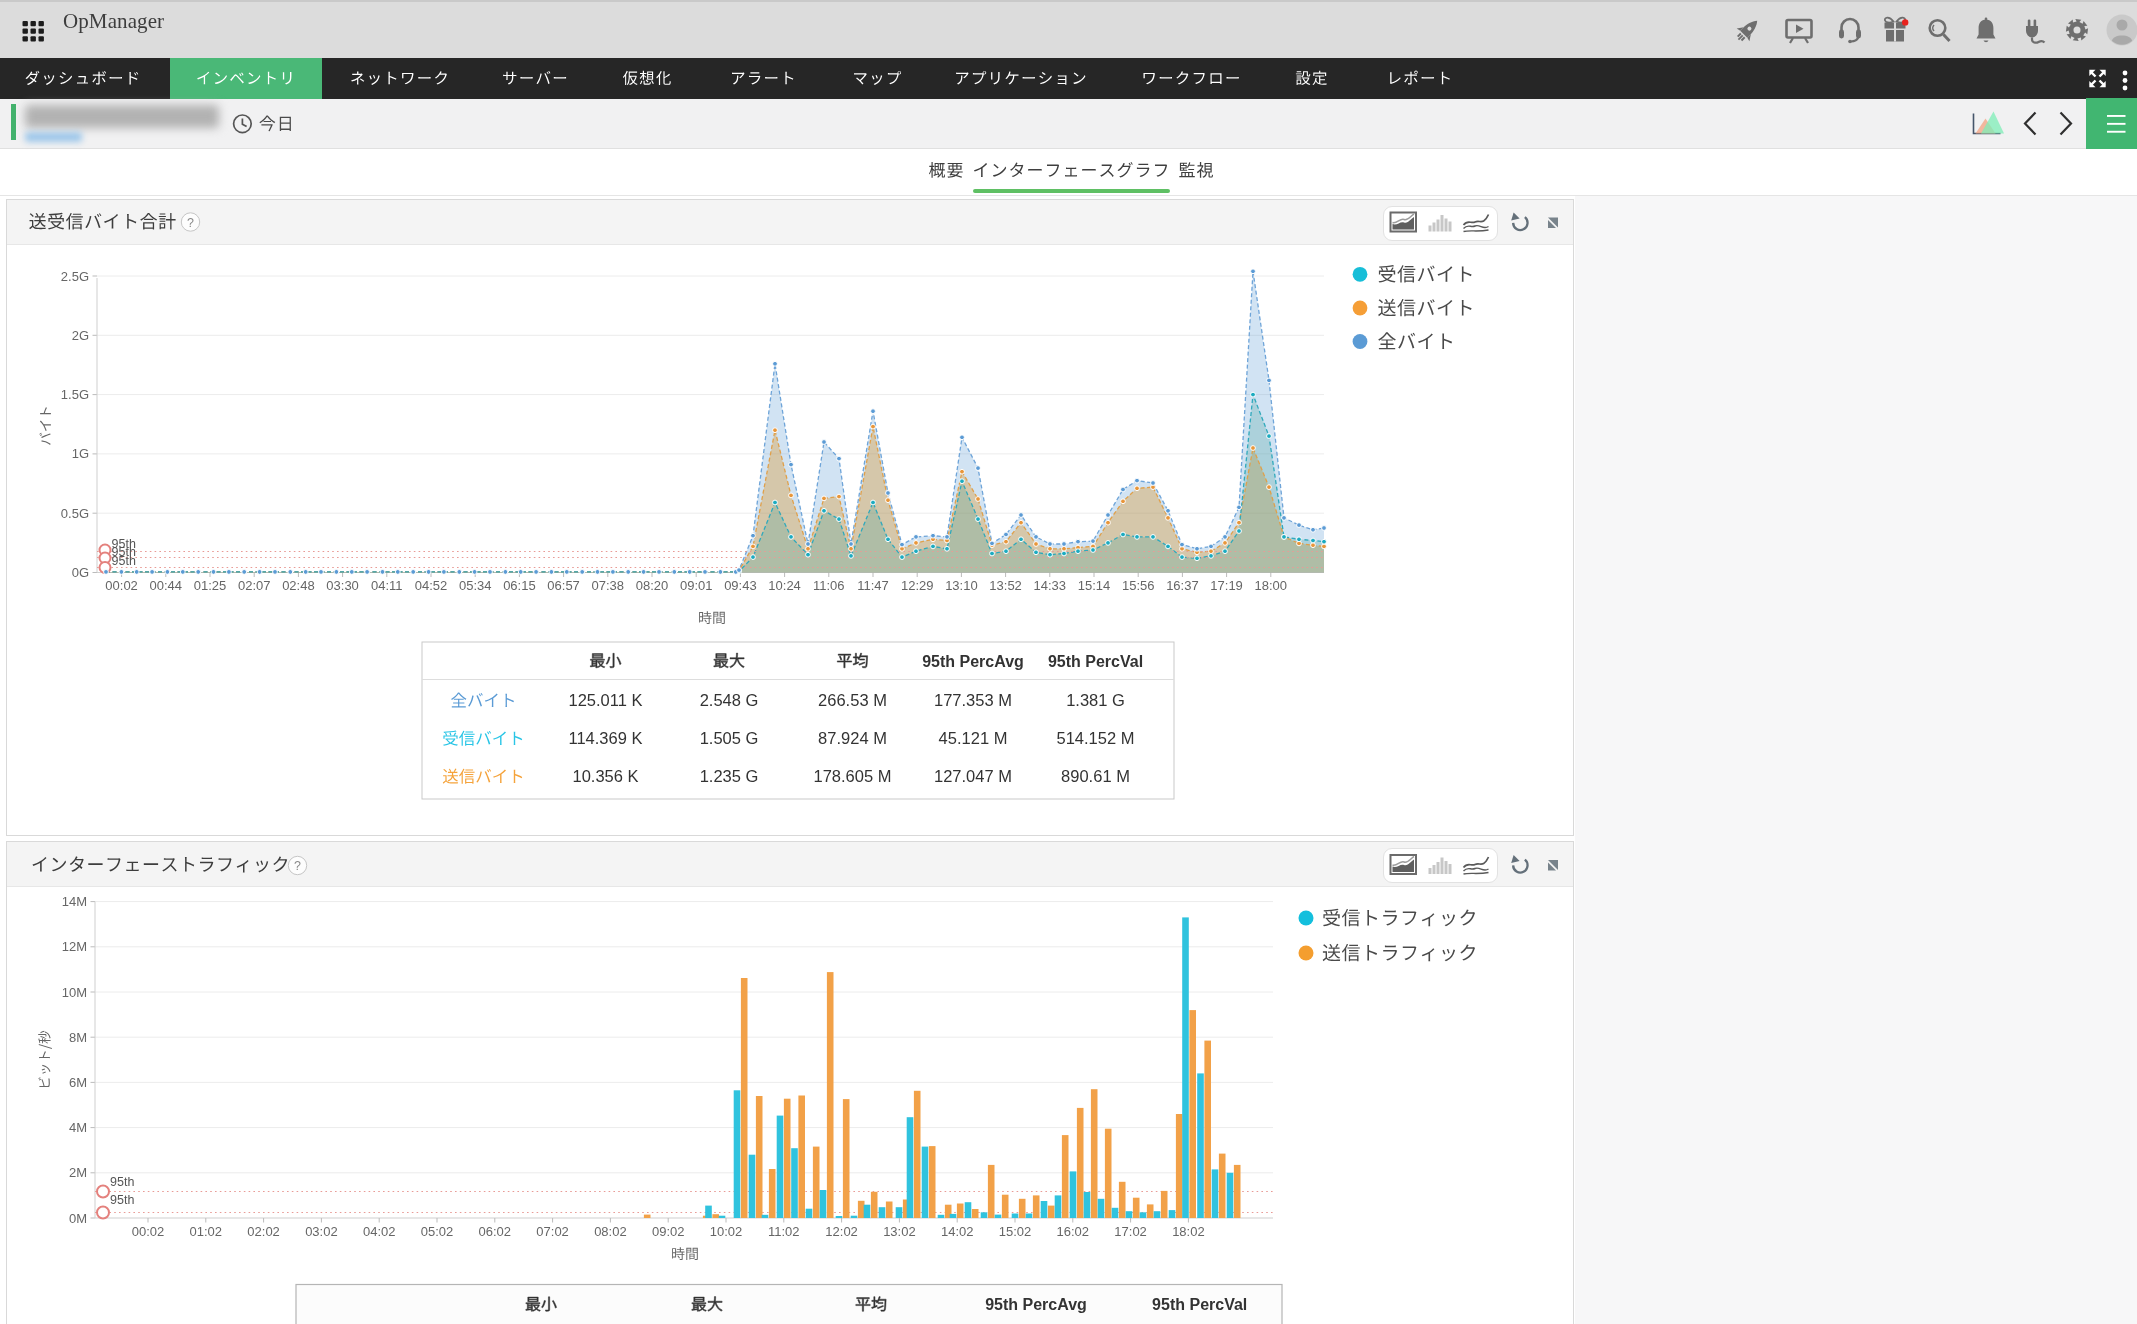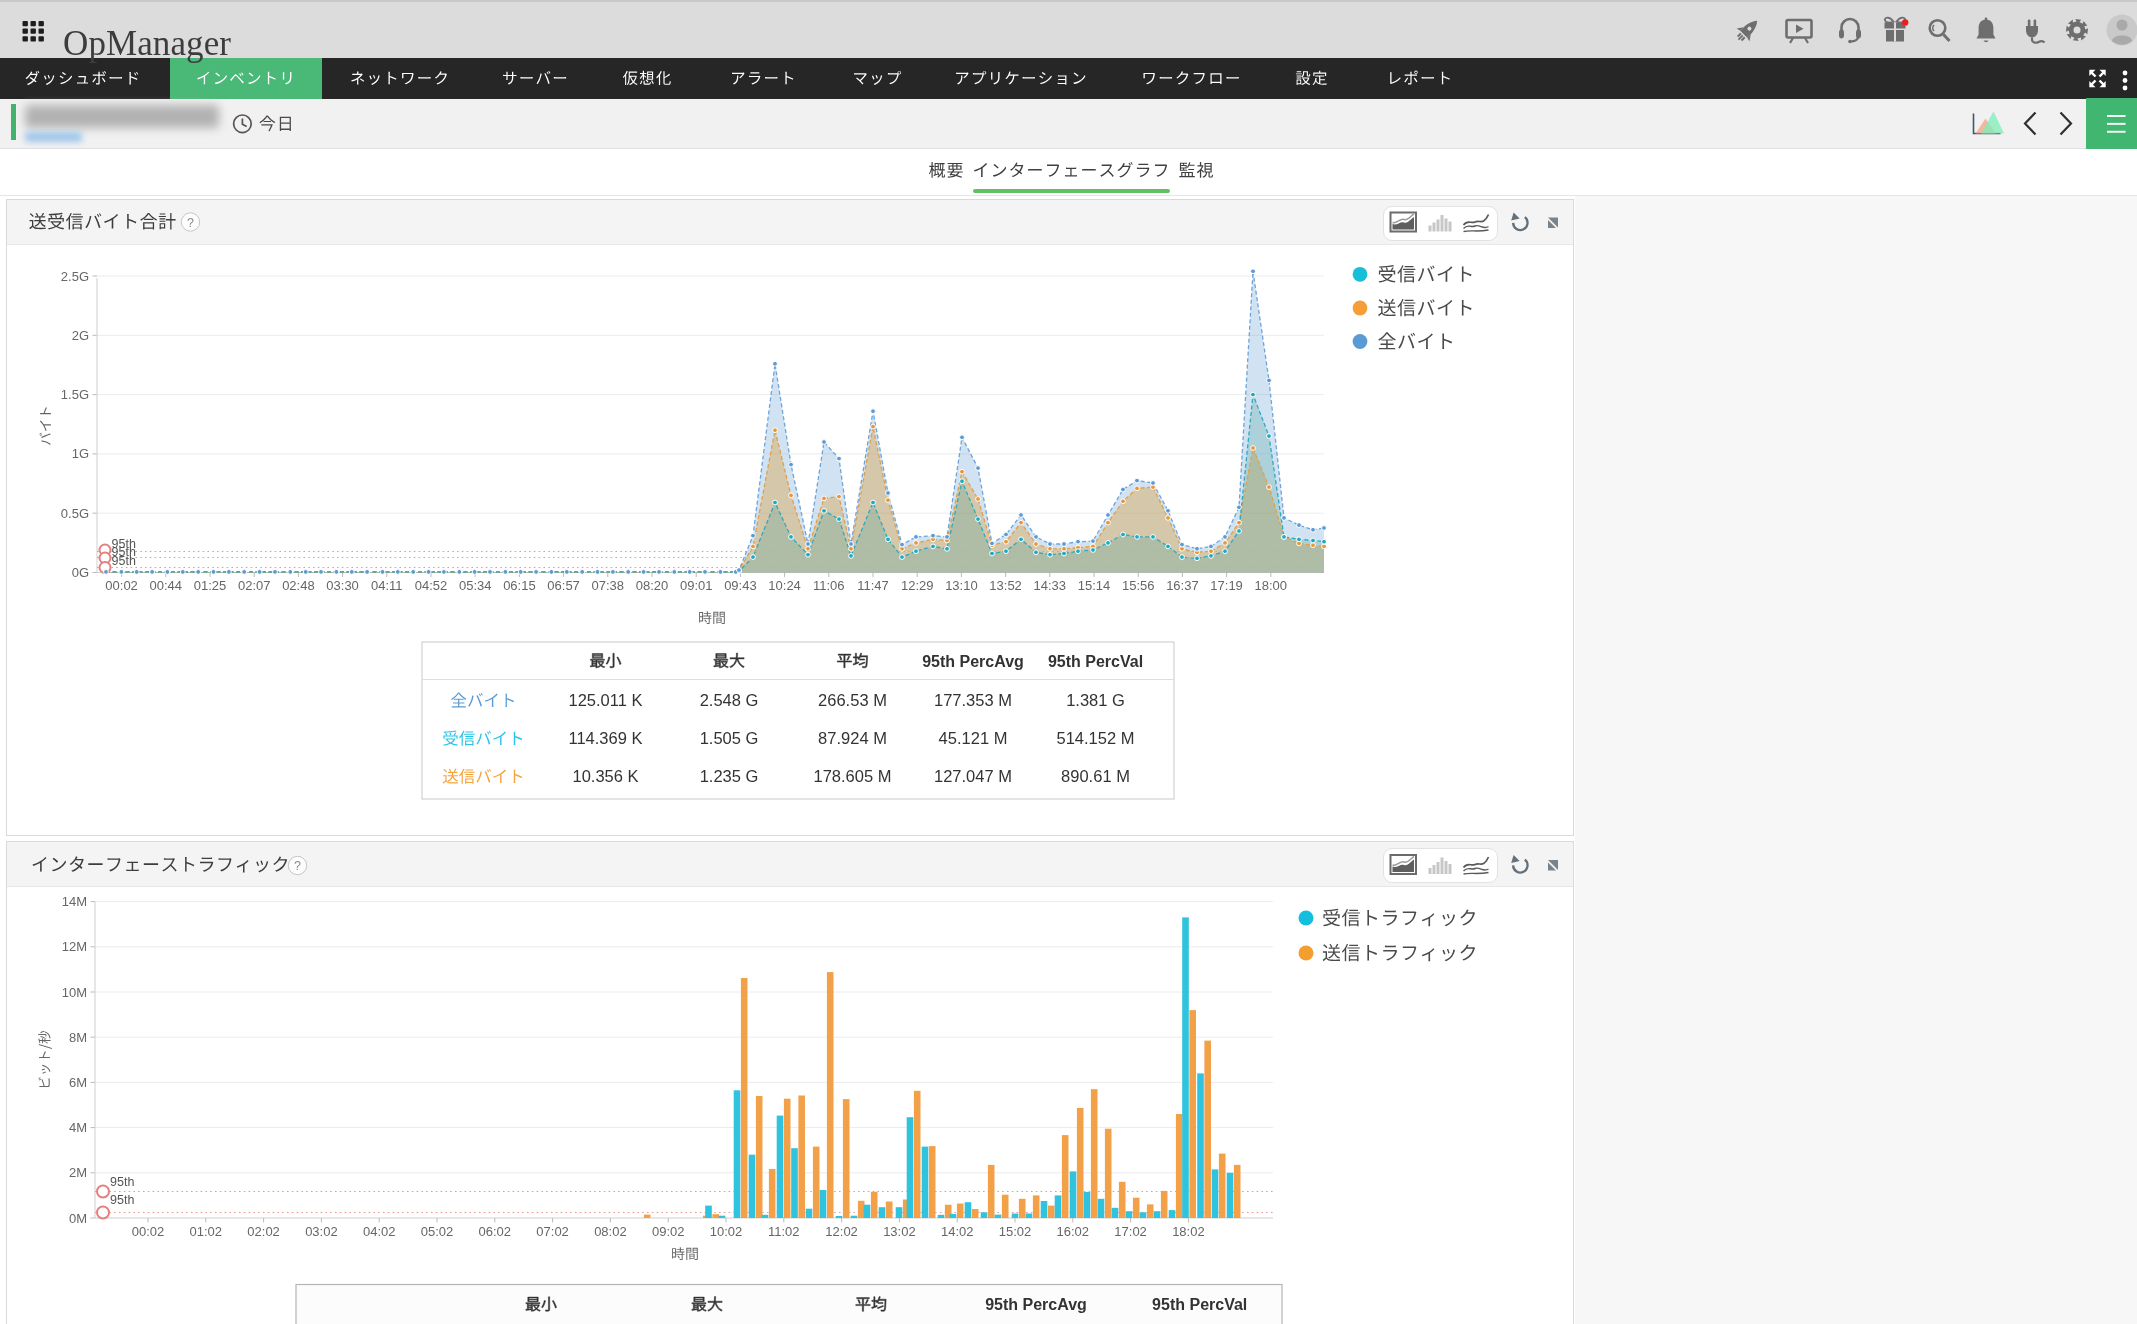--- a/index.html
+++ b/index.html
@@ -13,21 +13,21 @@
 <div style="position:absolute;left:2086px;top:98px;width:51px;height:51px;background:#41b671"></div>
 <div style="position:absolute;left:1574.5px;top:195px;width:562.5px;height:1129px;background:#f7f7f8"></div>
 <div style="position:absolute;left:0;top:195px;width:2137px;height:1px;background:#e5e5e5"></div>
 <div style="position:absolute;left:973px;top:189px;width:196.5px;height:4px;background:#5fc064;border-radius:2px"></div>
 <div style="position:absolute;left:5.5px;top:198.5px;width:1568px;height:637px;background:#fff;border:1px solid #d9d9d9"></div>
 <div style="position:absolute;left:6.5px;top:199.5px;width:1566px;height:45px;background:#f4f4f4;border-bottom:1px solid #e7e7e7"></div>
 <div style="position:absolute;left:1382.5px;top:205.5px;width:115px;height:35px;background:#fff;border:1px solid #e2e2e2;border-radius:9px"></div>
 <div style="position:absolute;left:5.5px;top:840.5px;width:1568px;height:484px;background:#fff;border:1px solid #d9d9d9;border-bottom:none"></div>
 <div style="position:absolute;left:6.5px;top:841.5px;width:1566px;height:45px;background:#f4f4f4;border-bottom:1px solid #e7e7e7"></div>
 <div style="position:absolute;left:1382.5px;top:848px;width:115px;height:35px;background:#fff;border:1px solid #e2e2e2;border-radius:9px"></div>
-<div style="position:absolute;left:63px;top:24px;font-size:35px;color:#3d3d3d;font-family:'Liberation Serif',serif;white-space:nowrap;letter-spacing:0.1px">OpManager</div>
+<div style="position:absolute;left:63px;top:9px;font-size:21px;color:#3d3d3d;font-family:'Liberation Serif',serif;white-space:nowrap;letter-spacing:0.1px">OpManager</div>
 <svg class="abs" style="left:0;top:0" width="2137" height="1324" viewBox="0 0 2137 1324">
     <rect x="22.5" y="21.0" width="5.4" height="5.2" rx="1" fill="#1d1d1d"></rect>
     <rect x="30.5" y="21.0" width="5.4" height="5.2" rx="1" fill="#1d1d1d"></rect>
     <rect x="38.5" y="21.0" width="5.4" height="5.2" rx="1" fill="#1d1d1d"></rect>
     <rect x="22.5" y="28.6" width="5.4" height="5.2" rx="1" fill="#1d1d1d"></rect>
     <rect x="30.5" y="28.6" width="5.4" height="5.2" rx="1" fill="#1d1d1d"></rect>
     <rect x="38.5" y="28.6" width="5.4" height="5.2" rx="1" fill="#1d1d1d"></rect>
     <rect x="22.5" y="36.2" width="5.4" height="5.2" rx="1" fill="#1d1d1d"></rect>
     <rect x="30.5" y="36.2" width="5.4" height="5.2" rx="1" fill="#1d1d1d"></rect>
     <rect x="38.5" y="36.2" width="5.4" height="5.2" rx="1" fill="#1d1d1d"></rect>

